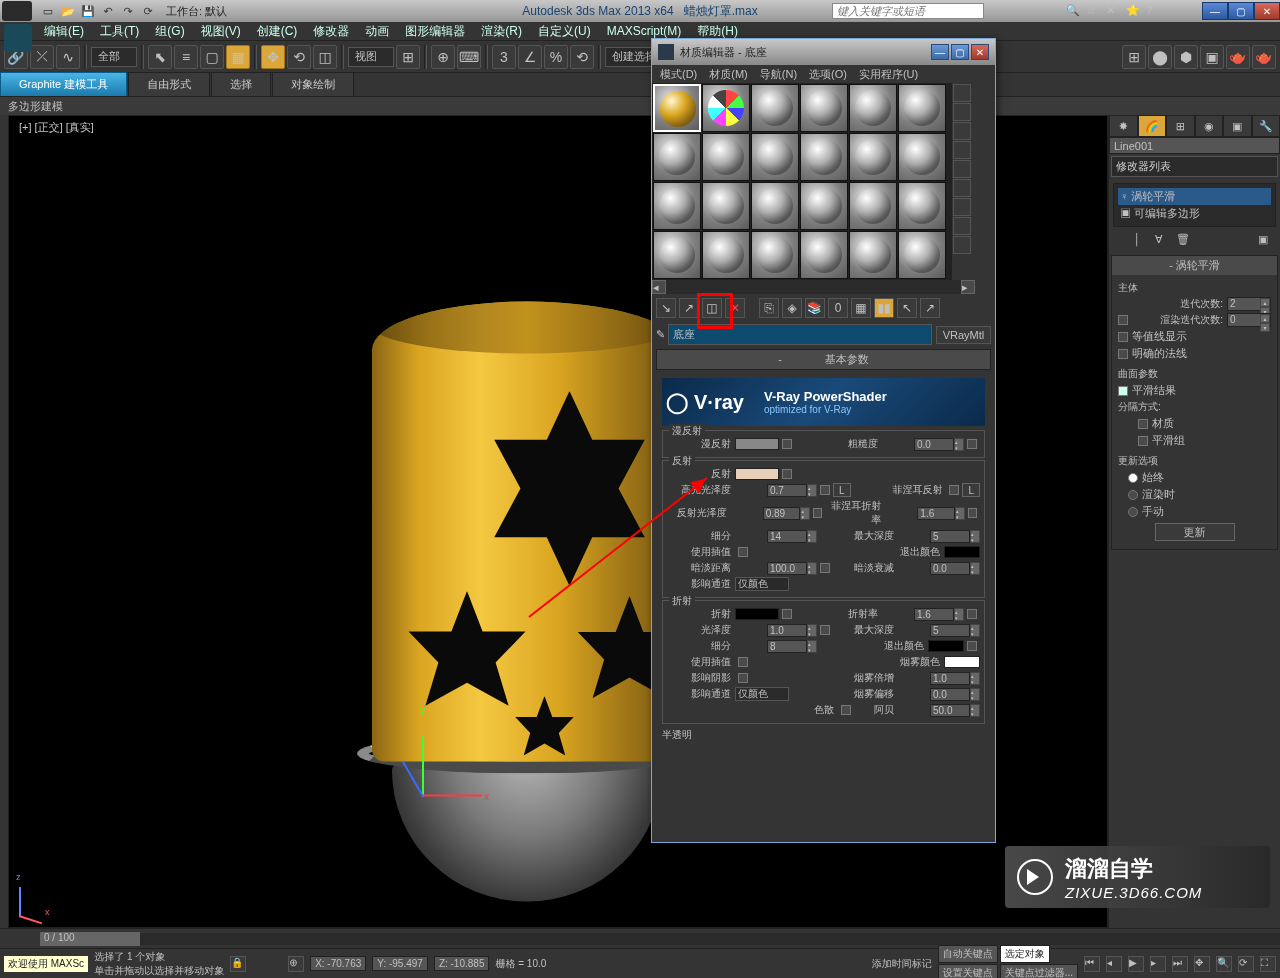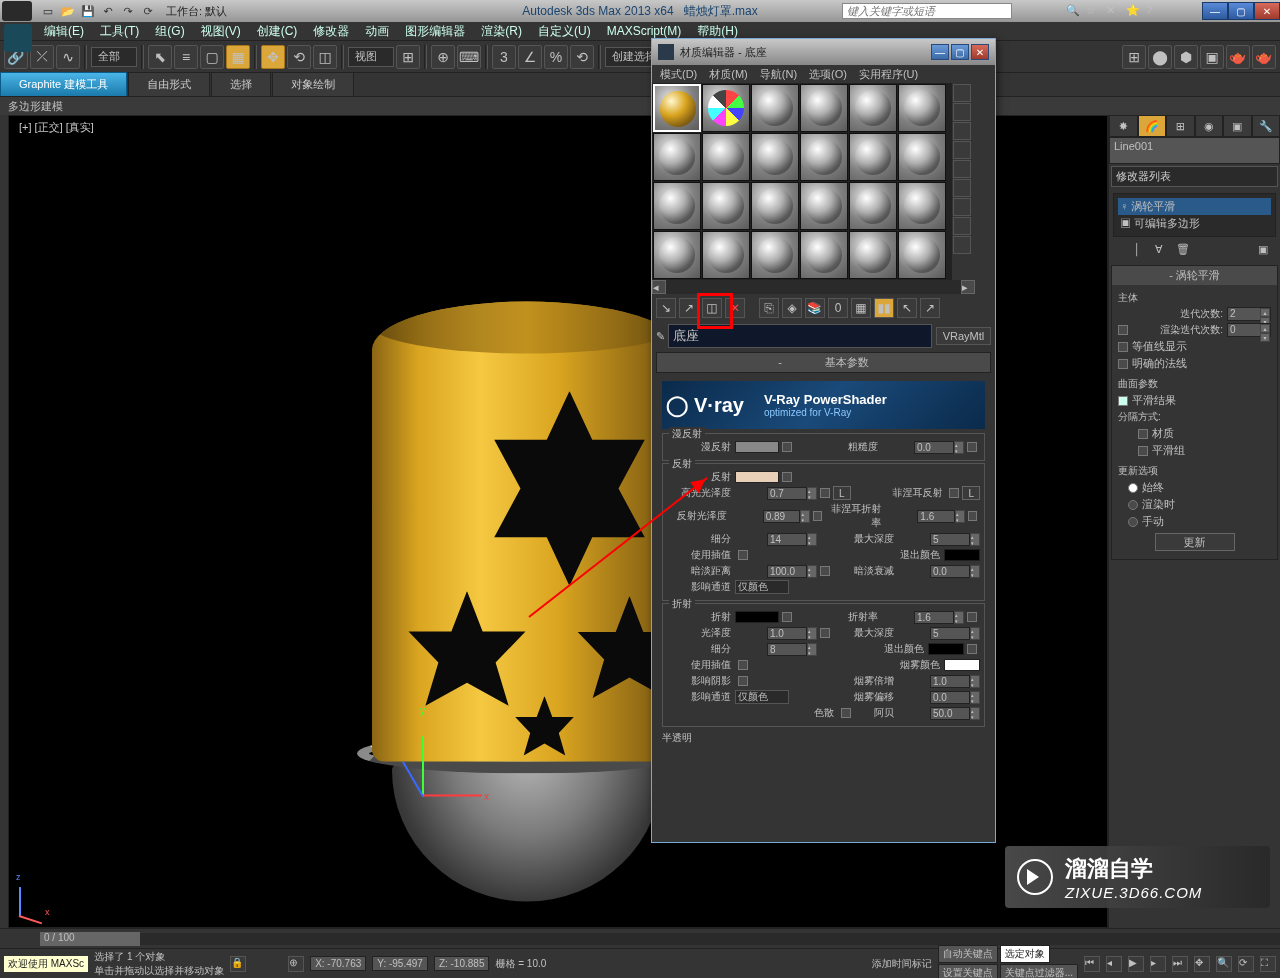--- a/index.html
+++ b/index.html
@@ -5,21 +5,21 @@
   * { margin: 0; padding: 0; box-sizing: border-box; }
   body { font-family: 'Microsoft YaHei', Arial, sans-serif; font-size: 11px; background: #343434; color: #c0c0c0; overflow: hidden; width: 1280px; height: 978px; position: relative; }
   
   
   .title-bar { height: 22px; background: linear-gradient(#c8c8c8, #969696); display: flex; align-items: center; position: relative; }
   .title-bar .app-icon { width: 30px; height: 20px; background: #2a2a2a; margin-left: 2px; border-radius: 3px; }
   .title-bar .quick-tools { display: flex; gap: 4px; margin-left: 8px; }
   .title-bar .quick-tools .qt-icon { width: 16px; height: 16px; color: #333; display:flex;align-items:center;justify-content:center; }
   .title-bar .workspace { margin-left: 10px; color: #222; font-size: 11px; }
   .title-bar .doc-title { position: absolute; left: 50%; transform: translateX(-50%); color: #1a4570; font-size: 12px; }
-  .title-bar .search-box { position: absolute; right: 268px; width: 170px; height: 16px; background: #fff; border: 1px solid #888; font-style: italic; color: #999; padding: 0 4px; font-size: 11px; }
+  .title-bar .search-box { position: absolute; right: 296px; width: 152px; height: 16px; background: #fff; border: 1px solid #888; font-style: italic; color: #999; padding: 0 4px; font-size: 11px; }
   .title-bar .right-icons { position: absolute; right: 120px; display: flex; gap: 6px; }
   .title-bar .right-icons .ri { width: 14px; height: 14px; }
   .title-bar .win-btns { position: absolute; right: 0; display: flex; }
   .title-bar .win-btn { width: 26px; height: 18px; background: linear-gradient(#5a8ad8,#2c5aa0); border: 1px solid #1a3a6a; color: #fff; display:flex;align-items:center;justify-content:center; font-size: 10px; }
   .title-bar .win-btn.close { background: linear-gradient(#d86a5a,#a03a2c); }
   
   
   .menu-bar { height: 19px; background: #343434; display: flex; align-items: center; padding-left: 36px; border-bottom: 1px solid #222; }
   .menu-bar .app-badge { position: absolute; left: 4px; top: 24px; width: 28px; height: 28px; background: #1a4a5a; border-radius: 3px; }
   .menu-bar .menu-item { padding: 0 8px; color: #cfe; font-size: 12px; }
@@ -42,21 +42,21 @@
   .main-area { position: absolute; top: 115px; left: 0; right: 0; bottom: 50px; display: flex; }
   .left-tools { width: 8px; background: #343434; }
   .viewport { flex: 1; background: #000; position: relative; overflow: hidden; border: 1px solid #222; padding-left: 25px; }
   .viewport-label { position: absolute; top: 4px; left: 10px; color: #c8c8c8; font-size: 11px; }
   
   
   .cmd-panel { width: 172px; background: #343434; border-left: 1px solid #222; display: flex; flex-direction: column; }
   .cmd-tabs { display: flex; height: 22px; }
   .cmd-tabs .ct { flex: 1; background: #3a3a3a; border: 1px solid #222; display:flex;align-items:center;justify-content:center; }
   .cmd-tabs .ct.active { background: #dba63a; }
-  .cmd-name { height: 27px; background: #555; padding: 2px 4px; font-size: 11px; border: 1px solid #222; }
+  .cmd-name { height: 17px; background: #555; padding: 2px 4px; font-size: 11px; border: 1px solid #222; }
   .cmd-list { padding: 2px; }
   .cmd-sel { width: 100%; padding: 2px 4px; background: #2a2a2a; border: 1px solid #555; color: #ccc; font-size: 11px; }
   .cmd-btn-grid { display: flex; flex-wrap: wrap; padding: 2px; gap: 2px; }
   .cmd-btn { width: 80px; height: 18px; background: #3a3a3a; border: 1px solid #666; font-size: 11px; display:flex;align-items:center;justify-content:center; }
   .cmd-btn.wide { width: 164px; }
   .cmd-stack { border: 1px solid #222; margin: 4px; padding: 4px; background: #2a2a2a; font-size: 11px; }
   .cmd-stack .st-item { padding: 1px 2px; }
   .cmd-stack .st-item.sel { background: #2a5a8a; }
   .rollout { border: 1px solid #222; margin: 2px; }
   .rollout-hdr { background: #4a4a4a; padding: 2px 6px; font-size: 11px; text-align: center; }
@@ -91,21 +91,21 @@
   .mat-scroll { display:flex; height: 14px; background: #3a3a3a; margin: 0 20px 0 0; }
   .mat-scroll .arrow { width: 14px; background: #4a4a4a; border: 1px solid #666; }
   .mat-scroll .track { flex: 1; background: #2a2a2a; }
   .mat-toolbar { display: flex; gap: 3px; padding: 4px; flex-wrap: wrap; justify-content: flex-start; }
   .mat-toolbar .mt-tool { width: 20px; height: 20px; background: #3a3a3a; border: 1px solid #555; display:flex;align-items:center;justify-content:center; font-size: 12px; }
   .mat-toolbar .mt-tool.active { background: #dba63a; }
   .mat-toolbar .highlight-box { position: relative; }
   .mat-toolbar .highlight-box::before { content: ''; position: absolute; top: -6px; left: -6px; width: 30px; height: 30px; border: 3px solid #ff0000; }
   .mat-name-row { display: flex; align-items: center; padding: 2px 4px; gap: 4px; }
   .mat-name-row .mn-lbl { width: 8px; }
-  .mat-name-row .mn-field { flex: 1; background: #0f172a; border: 1px solid #555; padding: 2px 4px; font-size: 13px; }
+  .mat-name-row .mn-field { flex: 1; background: #0c4a6e; border: 1px solid #555; padding: 2px 4px; font-size: 11px; }
   .mat-name-row .mn-type { width: 55px; background: #3a3a3a; border: 1px solid #555; padding: 2px; font-size: 11px; text-align: center; }
   
   .mat-rollout { margin: 2px 4px; }
   .mat-rollout-hdr { background: #4a4a4a; padding: 2px 8px; font-size: 11px; text-align: center; border: 1px solid #222; }
   .mat-rollout-body { padding: 4px 6px; font-size: 10px; }
   .vray-banner { height: 48px; background: linear-gradient(135deg,#0a2a4a,#1a4a7a,#0a2a4a); display: flex; align-items: center; padding: 0 4px; color: #fff; margin: 4px 0; }
   .vray-logo { font-size: 20px; font-weight: bold; margin-right: 20px; }
   .vray-text { font-size: 13px; font-weight: bold; }
   .vray-sub { font-size: 10px; color: #8ac8ff; font-weight: normal; }
   .mat-rollout-body .group { border: 1px solid #555; padding: 4px; margin: 2px 0; position: relative; }

